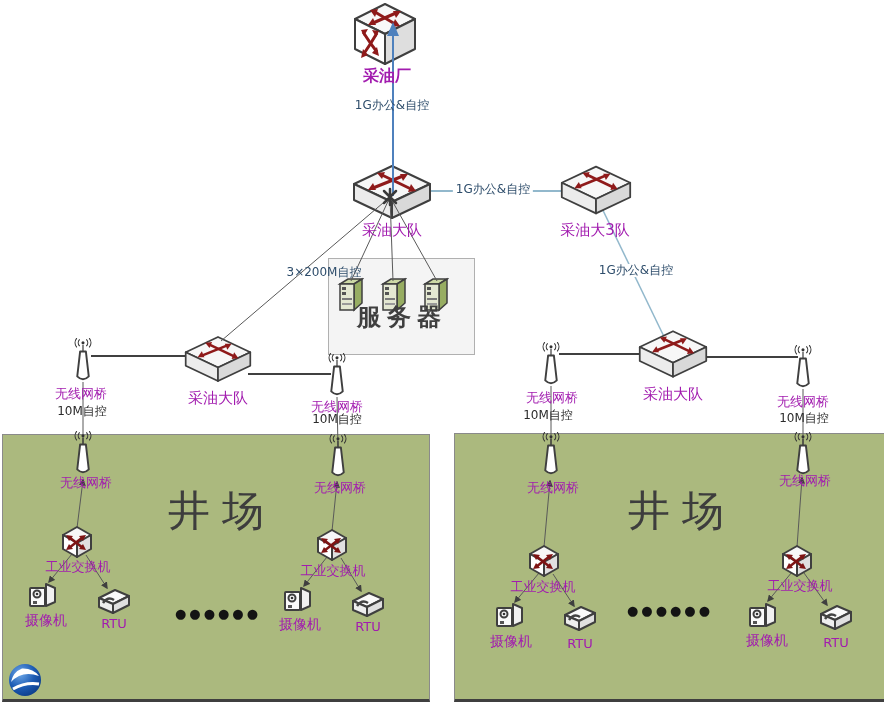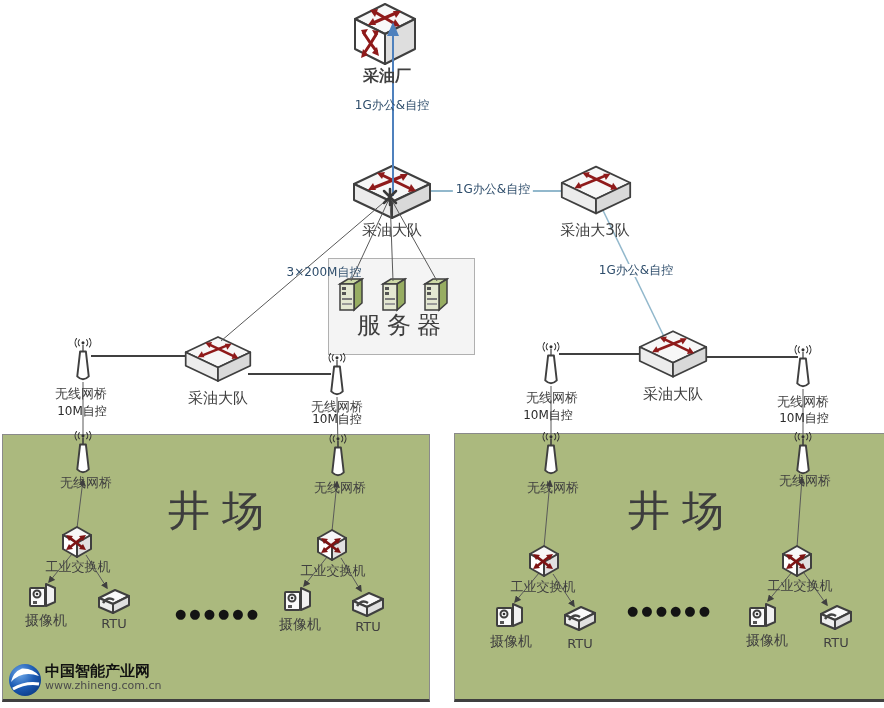--- a/index.html
+++ b/index.html
@@ -4,21 +4,21 @@
 <style>
   html,body{margin:0;padding:0;background:#fff;}
   #canvas{position:relative;width:884px;height:708px;background:#ffffff;overflow:hidden;
           font-family:"DejaVu Sans",sans-serif;}
   .box{position:absolute;background:#abb97e;border:1px solid #8a8a8a;border-bottom:3px solid #3f3f3f;z-index:0;}
   svg.layer{position:absolute;left:0;top:0;z-index:1;pointer-events:none;}
   svg.layer.top{z-index:3;}
   .icon{position:absolute;z-index:2;}
   .icon svg{display:block;width:100%;height:100%;}
   .lbl{position:absolute;z-index:4;transform:translateX(-50%);white-space:nowrap;
-       color:#404040;font-size:13px;line-height:1.1;}
+       color:#a21caf;font-size:13px;line-height:1.1;}
   .lbl.bold{font-weight:bold;font-size:16px;}
   .lbl.node{font-size:15px;}
   .lbl.link{font-size:12px;color:#2e4d6b;}
   .lbl.mask{background:#fff;padding:0 3px;}
   .lbl.rate{font-size:12px;color:#2b2b2b;}
   .lbl.servers{font-size:24px;color:#3f3f3f;letter-spacing:6px;}
   .lbl.site{font-size:42px;color:#3d3d3d;letter-spacing:12px;font-family:"DejaVu Serif",serif;}
   .lbl.dots{font-size:13px;letter-spacing:3px;color:#141414;}
   .serverbox{position:absolute;left:328px;top:258px;width:145px;height:95px;background:#f4f4f4;
              border:1px solid #b0b0b0;z-index:1;}
@@ -461,21 +461,21 @@
 
   <div class="lbl bold" style="left:387px;top:67px;">采油厂</div>
   <div class="lbl link" style="left:392px;top:99px;">1G办公&amp;自控</div>
 
   <div class="lbl node" style="left:392px;top:222px;">采油大队</div>
   <div class="lbl node" style="left:595px;top:222px;">采油大3队</div>
   <div class="lbl link mask" style="left:493px;top:183px;">1G办公&amp;自控</div>
   <div class="lbl link mask" style="left:636px;top:264px;">1G办公&amp;自控</div>
 
   <div class="lbl link" style="left:324px;top:266px;">3×200M自控</div>
-  <div class="lbl servers" style="left:402px;top:312px;">服务器</div>
+  <div class="lbl servers" style="left:402px;top:304px;font-weight:bold;">服务器</div>
 
   <div class="lbl" style="left:81px;top:387px;">无线网桥</div>
   <div class="lbl rate" style="left:82px;top:405px;">10M自控</div>
   <div class="lbl node" style="left:218px;top:390px;">采油大队</div>
   <div class="lbl" style="left:337px;top:400px;">无线网桥</div>
   <div class="lbl rate" style="left:337px;top:413px;">10M自控</div>
 
   <div class="lbl" style="left:552px;top:391px;">无线网桥</div>
   <div class="lbl rate" style="left:548px;top:409px;">10M自控</div>
   <div class="lbl node" style="left:673px;top:386px;">采油大队</div>
@@ -516,19 +516,15 @@
    <stop offset="0%" stop-color="#6ea8e8"></stop>
               <stop offset="55%" stop-color="#1d5cb4"></stop>
               <stop offset="100%" stop-color="#0b3a85"></stop>
  </radialGradient>
           </defs>
  <circle cx="17" cy="17" r="16" fill="url(#gg)"></circle>
  <path d="M3,19 Q14,7 31,13 Q25,5 14,5.5 Q5,9 3,19 Z" fill="#ffffff"></path>
  <path d="M5,26 Q17,19 31,21" stroke="#ffffff" stroke-width="3" fill="none"></path>
 </svg>
       </div>
-    <div class="logo-text">
-      <div class="logo-title">中国智能产业网</div>
-      <div class="logo-url">www.zhineng.com.cn</div>
-    </div>
   </div>
 
 </div>
 
 </body></html>

